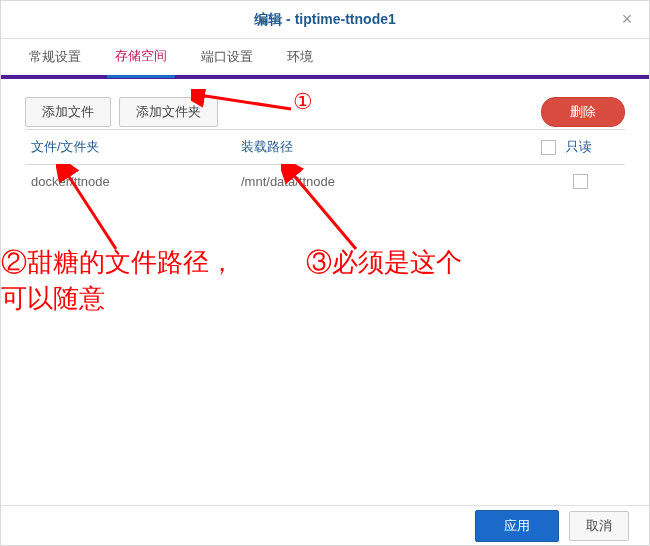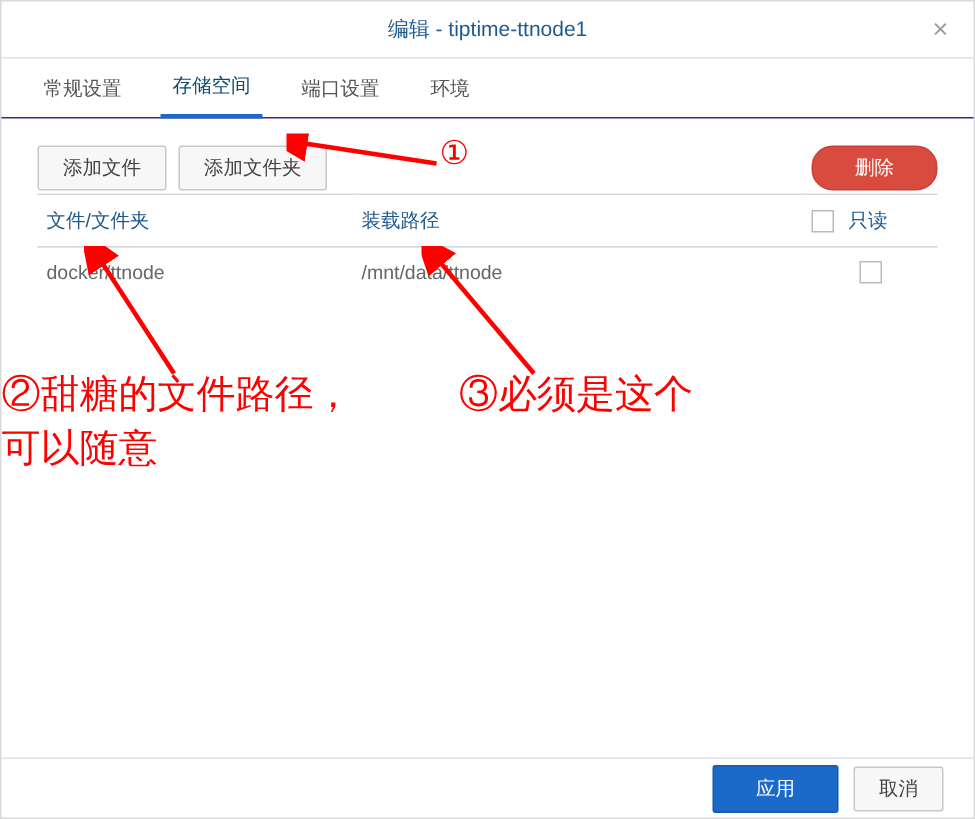--- a/index.html
+++ b/index.html
@@ -1,23 +1,23 @@
 <!DOCTYPE html>
 <html><head>
 <meta charset="utf-8">
 <style>
 * { box-sizing: border-box; margin: 0; padding: 0; }
 body { font-family: "Microsoft YaHei", Arial, sans-serif; font-size: 13px; color: #333; background: #fff; width: 650px; height: 546px; position: relative; overflow: hidden; }
 .dialog { width: 100%; height: 100%; display: flex; flex-direction: column; border: 1px solid #d9d9d9; }
 .titlebar { height: 38px; display: flex; align-items: center; justify-content: center; position: relative; border-bottom: 1px solid #e0e0e0; }
-.titlebar-title { color: #1e5a8e; font-weight: normal; font-size: 14px; }
+.titlebar-title { color: #1e5a8e; font-weight: bold; font-size: 14px; }
 .titlebar-close { position: absolute; right: 12px; top: 8px; width: 20px; height: 20px; color: #999; font-size: 18px; line-height: 20px; text-align: center; cursor: pointer; }
-.tabs { height: 40px; display: flex; align-items: center; padding: 0 20px; border-bottom: 1px solid #4c1d95; gap: 18px; }
+.tabs { height: 40px; display: flex; align-items: center; padding: 0 20px; border-bottom: 4px solid #4c1d95; gap: 18px; }
 .tab { padding: 10px 8px; color: #555; cursor: pointer; font-size: 13px; }
-.tab.active { color: #0c4a6e; border-bottom: 3px solid #1b6ac9; font-weight: 500; }
+.tab.active { color: #be185d; border-bottom: 3px solid #1b6ac9; font-weight: 500; }
 .content { flex: 1; padding: 18px 24px; position: relative; }
 .toolbar { display: flex; align-items: center; gap: 8px; margin-bottom: 2px; }
 .btn { padding: 5px 16px; border: 1px solid #c8c8c8; background: #f7f7f7; color: #444; cursor: pointer; font-size: 13px; border-radius: 2px; }
 .btn-danger { background: #d94b3f; border-color: #c9433a; color: #fff; margin-left: auto; padding: 5px 28px; border-radius: 14px; }
 .btn-primary { background: #1b6ac9; border-color: #175aa8; color: #fff; padding: 6px 28px; }
 .table { width: 100%; border-collapse: collapse; }
 .table th { text-align: left; color: #1e5a8e; font-weight: normal; padding: 8px 6px; border-top: 1px solid #d9d9d9; border-bottom: 1px solid #d9d9d9; font-size: 13px; }
 .table td { padding: 8px 6px; color: #666; font-size: 13px; }
 .col-readonly { width: 90px; text-align: left; }
 .checkbox { width: 15px; height: 15px; border: 1px solid #bbb; display: inline-block; vertical-align: middle; background: #fff; }

